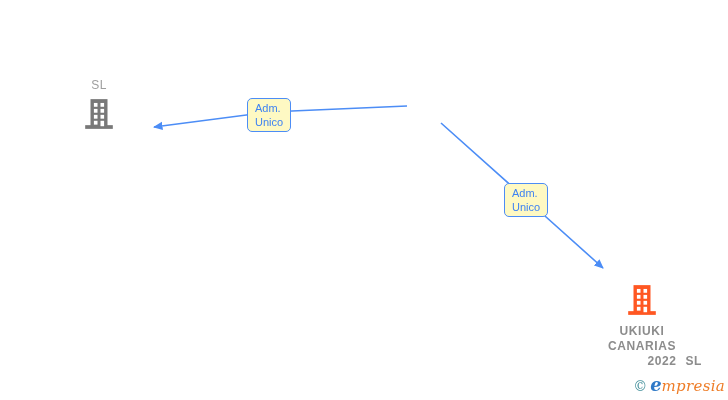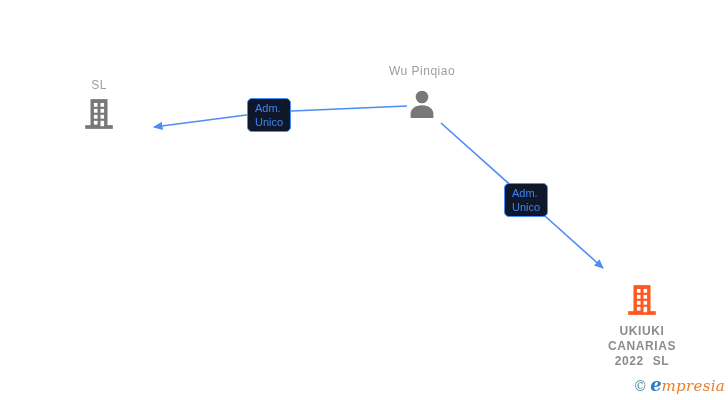--- a/index.html
+++ b/index.html
@@ -30,26 +30,26 @@
   .node .name{font-size:12px;line-height:14px;color:var(--node-gray);letter-spacing:0.5px;white-space:nowrap;}
   .node .name.bold{font-weight:700;color:var(--node-gray-dark);line-height:15px;letter-spacing:0.6px;}
   .node .icon{display:inline-block;}
 
   .node-wokcalahorra{left:24px;top:78px;width:150px;}
   .node-wokcalahorra .icon{margin-top:5px;}
   .node-wu{left:362px;top:64px;width:120px;}
   .node-wu .icon{margin-top:10px;}
   .node-ukiuki{left:582px;top:283px;width:120px;}
   .node-ukiuki .icon{margin-bottom:3px;}
-  .wide-space{word-spacing:5px;}
+  .wide-space{word-spacing:5px;text-align:right;}
 
   .edge-label{
     position:absolute;z-index:4;
     width:44px;height:34px;
-    background:#0f172a;
+    background:#fef9c3;
     border:1.5px solid var(--edge-blue);
     border-radius:5px;
     font-size:11px;line-height:14px;
     color:var(--label-blue);
     padding:2px 0 0 7px;
     cursor:pointer;
   }
   .edge-label-1{left:247px;top:98px;}
   .edge-label-2{left:504px;top:183px;}
 
@@ -101,31 +101,20 @@
           <rect x="17.4" y="11.2" width="3.4" height="3.6"></rect>
           <rect x="11.2" y="16.8" width="3.4" height="3.6"></rect>
           <rect x="17.4" y="16.8" width="3.4" height="3.6"></rect>
           <rect x="11.2" y="22.4" width="3.4" height="3.6"></rect>
           <rect x="17.4" y="22.4" width="3.4" height="5.1"></rect>
         </g>
       </svg>
     </span>
   </div>
 
-  <div class="node node-wu">
-    <div class="name">Wu Pinqiao</div>
-    <span class="icon">
-      <svg width="32" height="32" viewBox="0 0 32 32">
-        <g class="person-gray">
-          <circle cx="16" cy="9" r="6.3"></circle>
-          <path d="M16,17.2 c-7.6,0 -11.4,4.2 -11.4,8.6 l0,4.2 l22.8,0 l0,-4.2 c0,-4.4 -3.8,-8.6 -11.4,-8.6 z"></path>
-        </g>
-      </svg>
-    </span>
-  </div>
 
   <div class="node node-ukiuki">
     <span class="icon">
       <svg width="34" height="34" viewBox="0 0 32 32">
         <g class="building-orange">
           <rect x="3" y="26.5" width="26" height="3.5"></rect>
           <rect x="8" y="2" width="16" height="25.5"></rect>
         </g>
         <g fill="#ffffff">
           <rect x="11.2" y="5.6" width="3.4" height="3.6"></rect>

